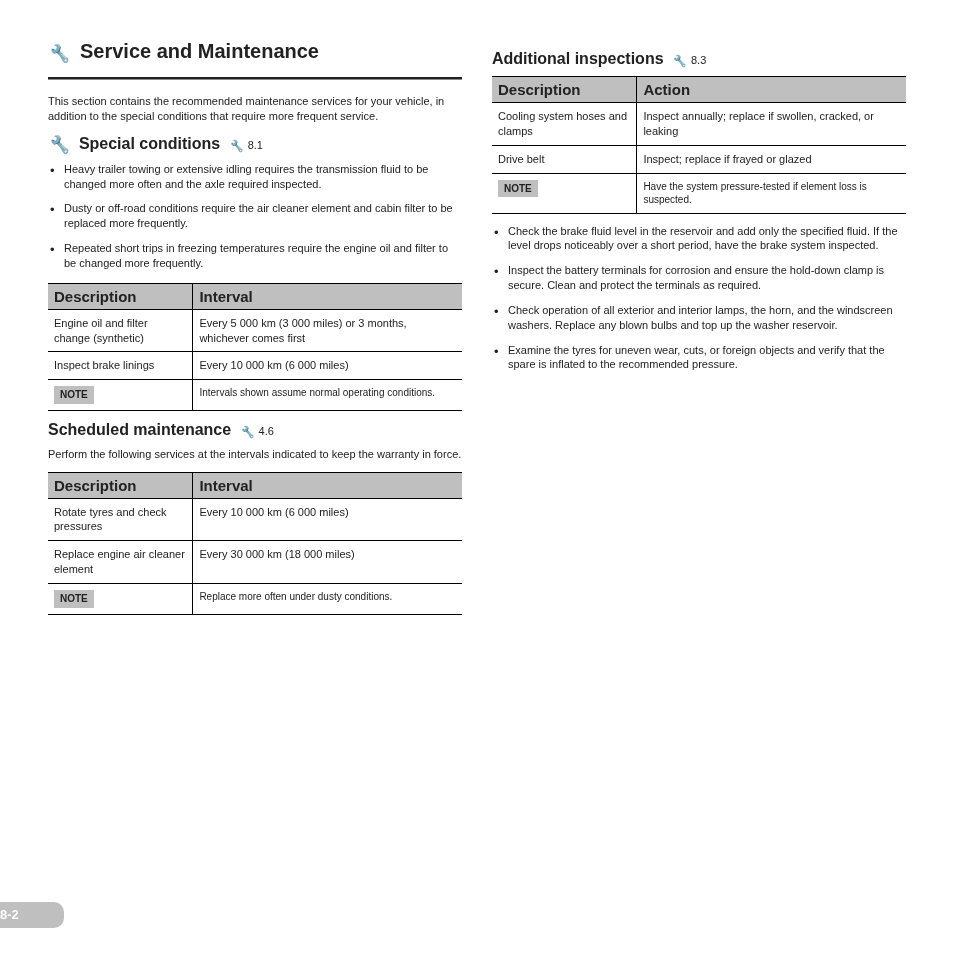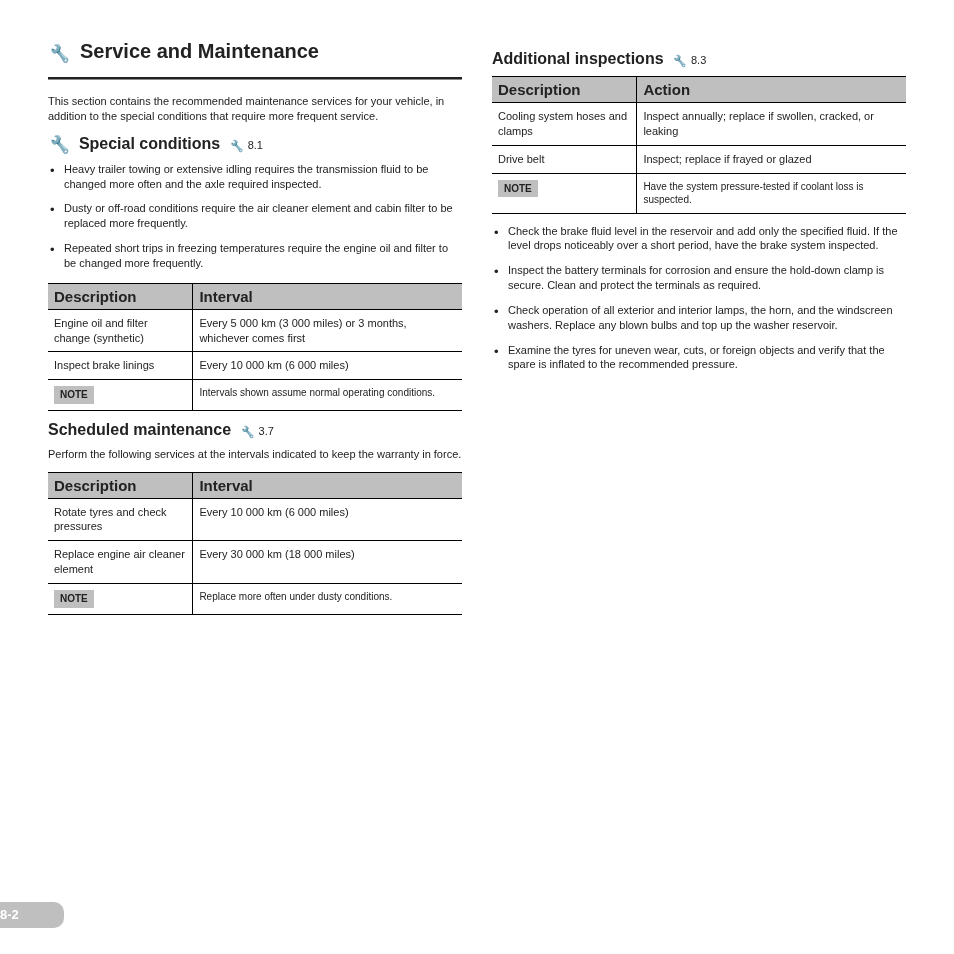--- a/index.html
+++ b/index.html
@@ -174,21 +174,21 @@
       <tr class="note-row">
         <td class="left"><span class="note-box">NOTE</span></td>
         <td>Intervals shown assume normal operating conditions.</td>
       </tr>
     </tbody>
       </table>
 
     <div class="subheading">
       <span>Scheduled maintenance</span>
       <span class="ref">
-        <span class="wrench" style="font-size:12px">🔧</span><span>3.7</span>
+        <span class="wrench" style="font-size:12px">🔧</span><span>4.6</span>
       </span>
     </div>
 
     <p class="para">Perform the following services at the intervals indicated to keep the warranty in force.</p>
 
     <table class="spec">
       <tbody>
           <tr>
         <th class="left">Description</th>
         <th>Interval</th>
@@ -228,21 +228,21 @@
       <tr>
         <td class="left">Cooling system hoses and clamps</td>
         <td>Inspect annually; replace if swollen, cracked, or leaking</td>
       </tr>
       <tr>
         <td class="left">Drive belt</td>
         <td>Inspect; replace if frayed or glazed</td>
       </tr>
       <tr class="note-row">
         <td class="left"><span class="note-box">NOTE</span></td>
-        <td>Have the system pressure-tested if coolant loss is suspected.</td>
+        <td>Have the system pressure-tested if element loss is suspected.</td>
       </tr>
     </tbody>
       </table>
 
     <ul class="bullets">
       <li>Check the brake fluid level in the reservoir and add only the specified fluid. If the level drops noticeably over a short period, have the brake system inspected.</li>
       <li>Inspect the battery terminals for corrosion and ensure the hold-down clamp is secure. Clean and protect the terminals as required.</li>
       <li>Check operation of all exterior and interior lamps, the horn, and the windscreen washers. Replace any blown bulbs and top up the washer reservoir.</li>
       <li>Examine the tyres for uneven wear, cuts, or foreign objects and verify that the spare is inflated to the recommended pressure.</li>
     </ul>

